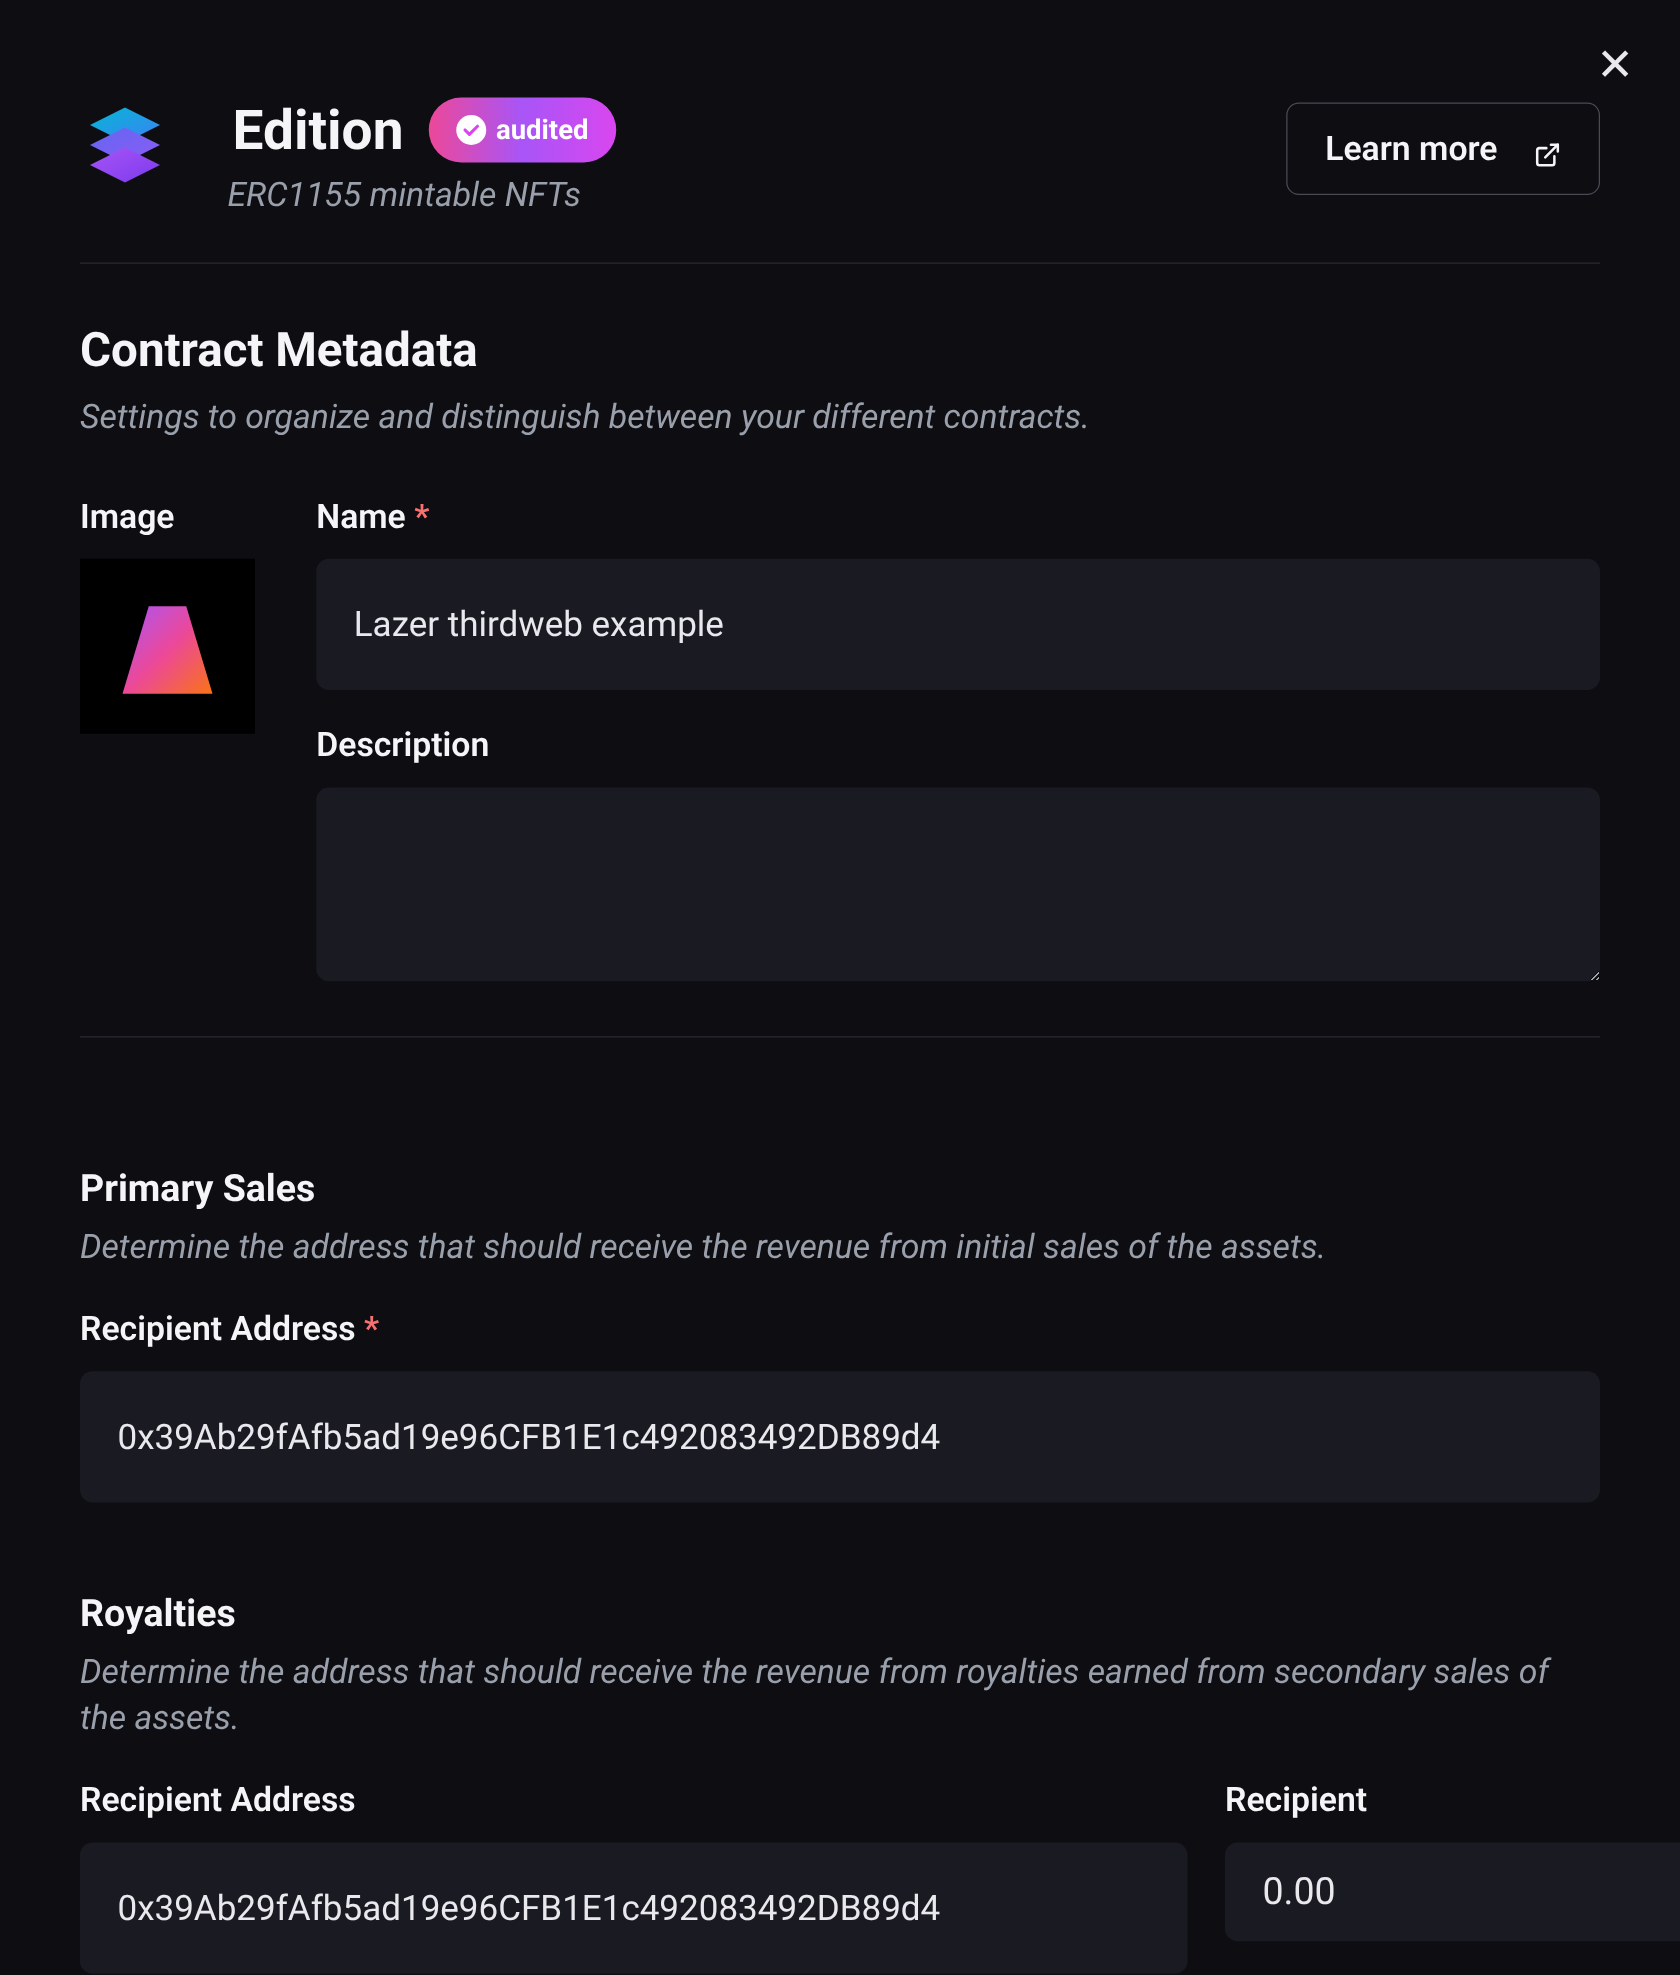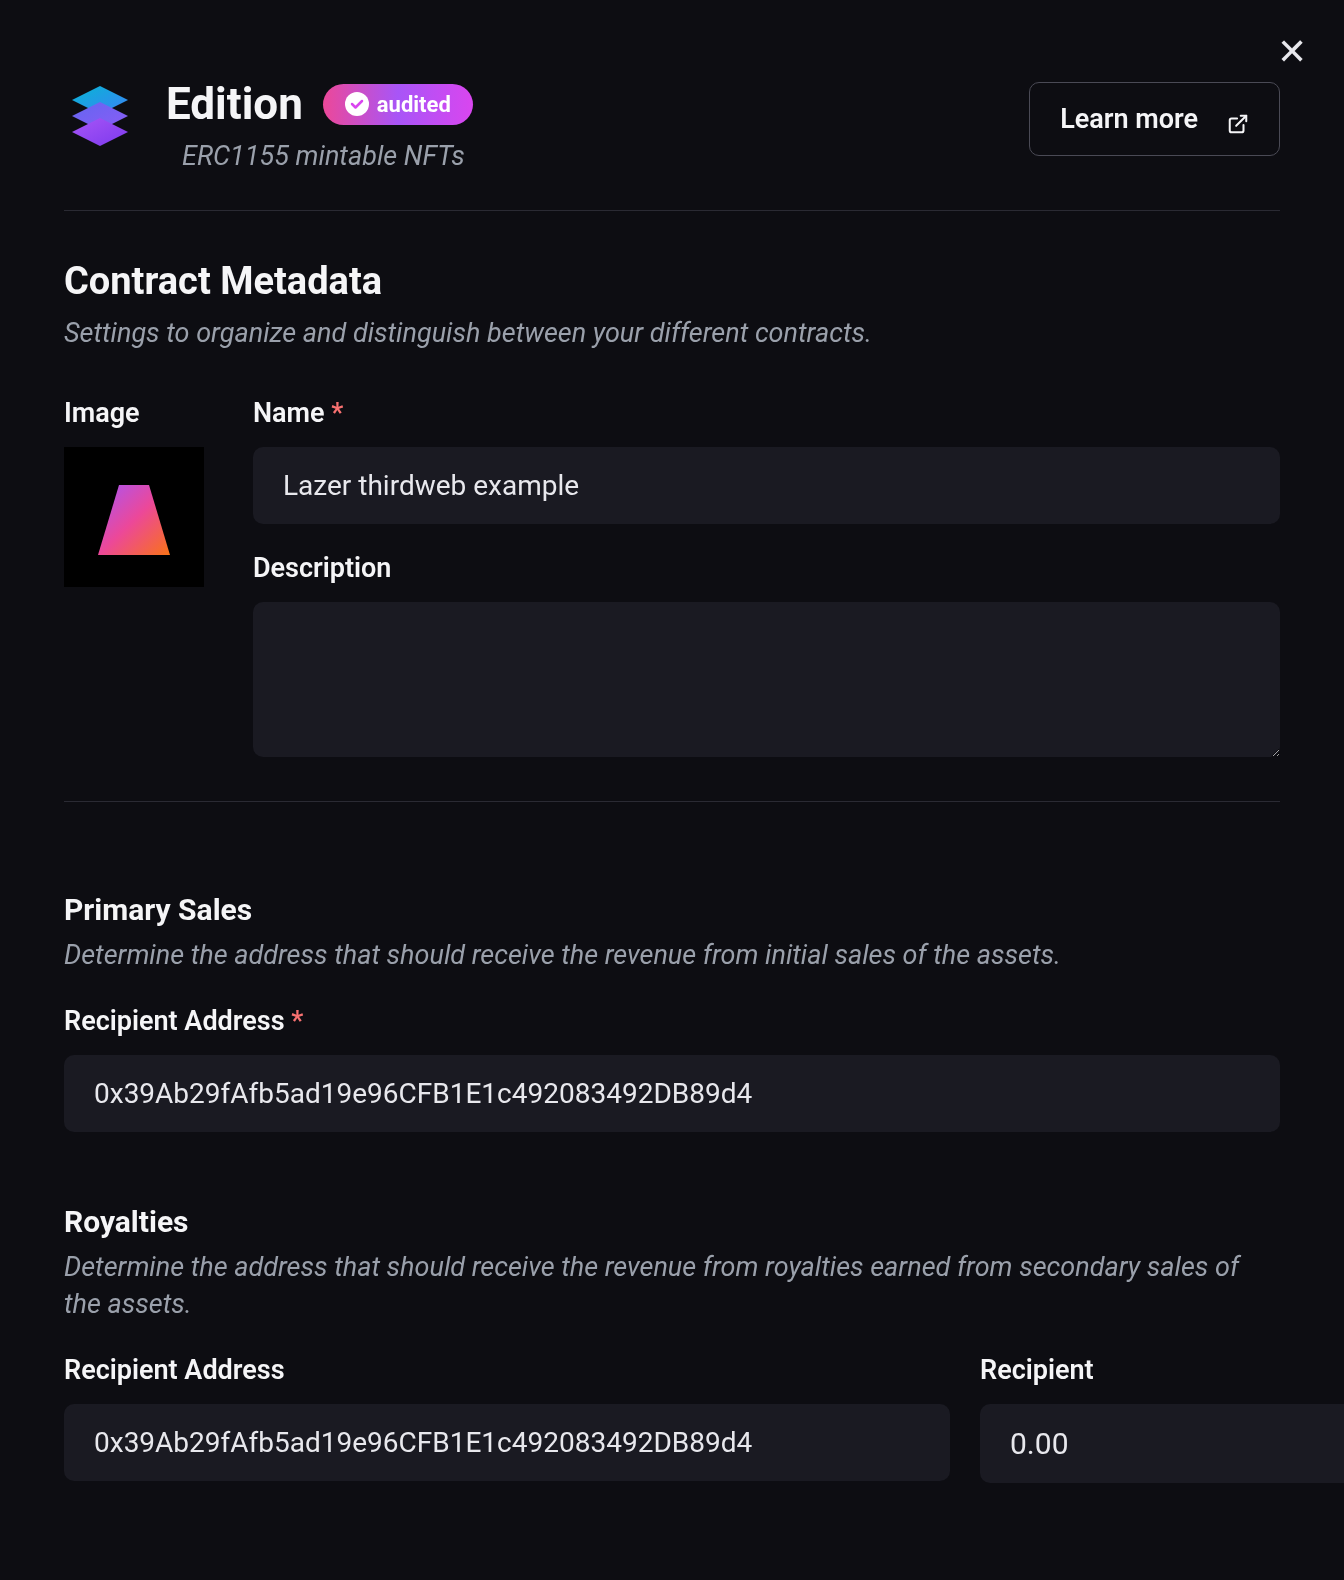--- a/index.html
+++ b/index.html
@@ -59,22 +59,22 @@
       flex-shrink: 0;
       margin-top: 4px;
     }
     .title-block {
       display: flex;
       flex-direction: column;
       gap: 10px;
     }
     .title-row {
       display: flex;
-      align-items: center;
       gap: 20px;
+      margin-left: 20px;
     }
     .title-text {
       font-size: 44px;
       font-weight: 700;
       color: #f5f5f7;
     }
     .audited-badge {
       display: inline-flex;
       align-items: center;
       gap: 8px;
@@ -183,21 +183,21 @@
     }
     .symbol-col {
       width: 395px;
       flex-shrink: 0;
     }
     .text-input {
       width: 100%;
       background: #1a1a22;
       border: none;
       border-radius: 10px;
-      padding: 22px 30px;
+      padding: 36px 30px;
       font-size: 28px;
       color: #e8e8ed;
       font-family: inherit;
     }
     .desc-block {
       flex: 1;
       margin-top: 28px;
     }
     .textarea {
       width: 100%;
@@ -215,21 +215,21 @@
       flex: 1;
       display: flex;
       flex-direction: column;
       margin-left: 19px;
     }
     .divider {
       border-top: 1px solid #2a2a33;
       margin-top: 40px;
     }
     .sub-section {
-      margin-top: 42px;
+      margin-top: 56px;
     }
     .address-block {
       margin-top: 30px;
     }
     .royalties-row {
       display: flex;
       gap: 30px;
       margin-top: 30px;
     }
     .addr-col {

